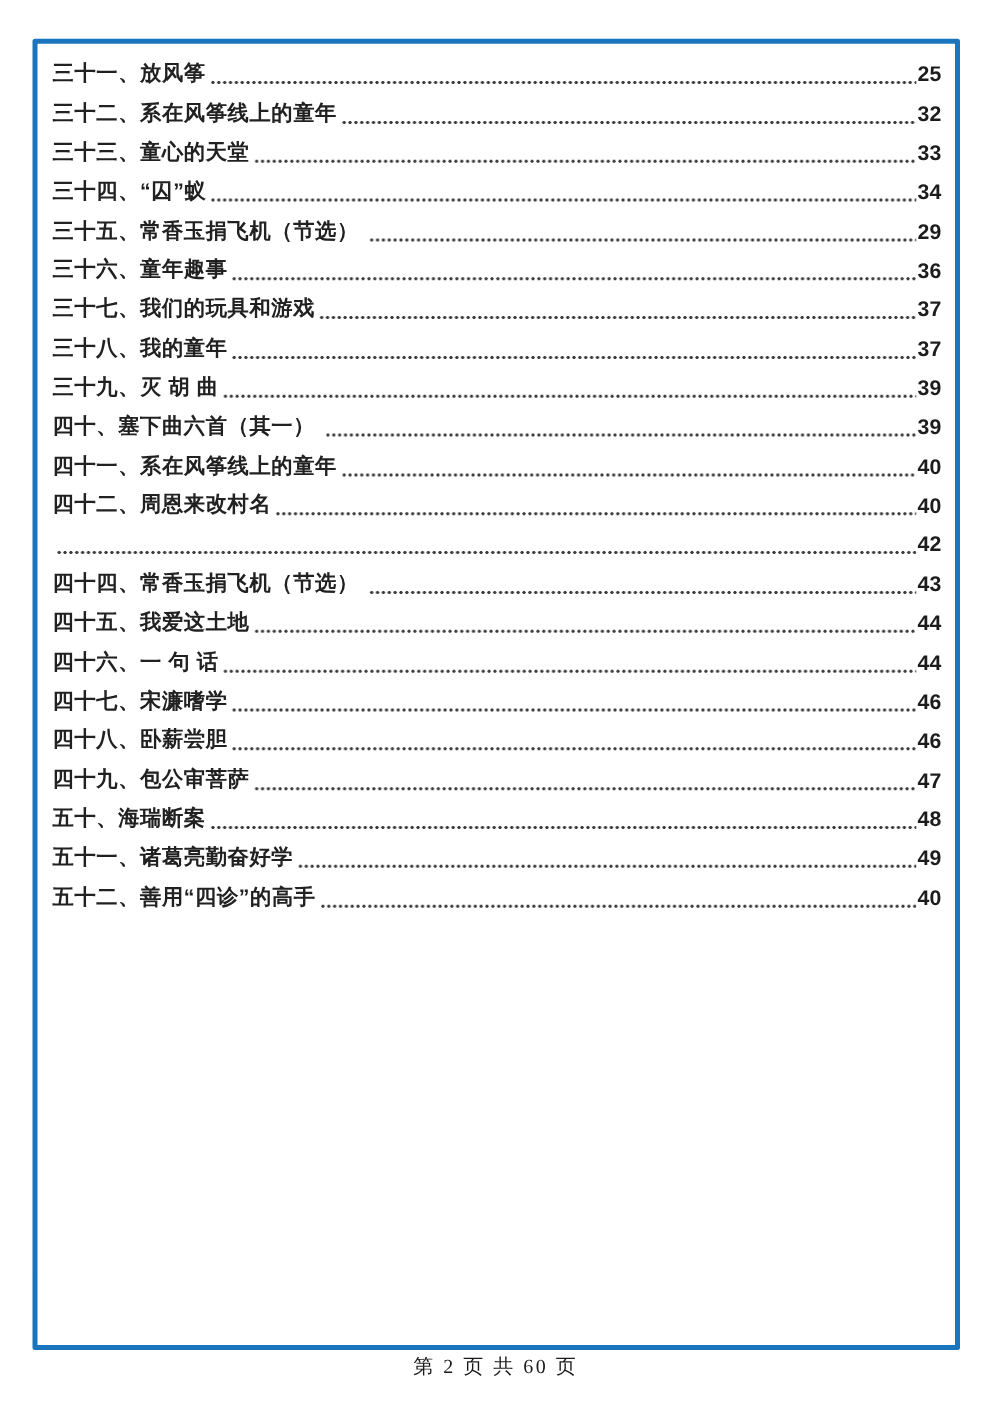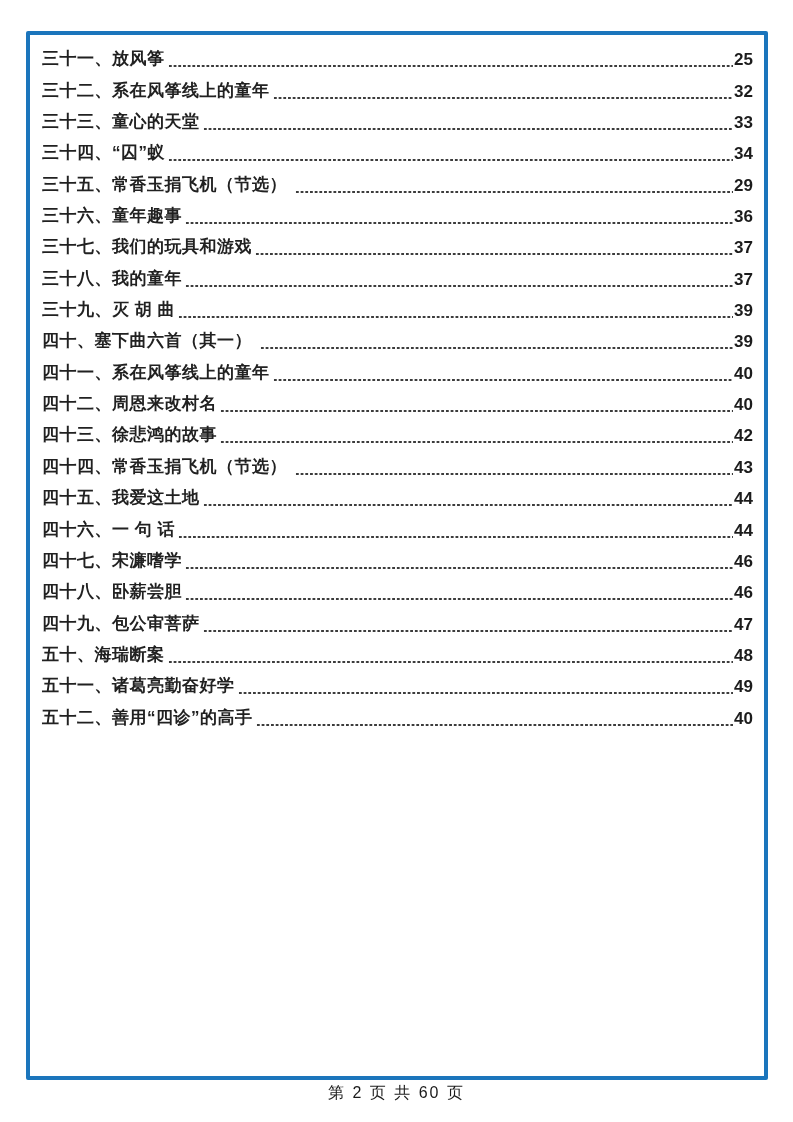--- a/index.html
+++ b/index.html
@@ -57,21 +57,21 @@
     font-size: 17px;
     font-weight: 600;
     color: #1c1c1c;
   }
   .footer {
     position: absolute;
     left: 0;
     top: 1083px;
     width: 100%;
     text-align: center;
-    font-family: Liberation Sans, sans-serif;
+    font-family: Liberation Serif, serif;
     font-size: 16px;
     color: #1a1a1a;
     letter-spacing: 2px;
   }
 </style>
 </head>
 <body>
 
 <div class="page">
   <div class="frame">
@@ -142,21 +142,20 @@
     <span class="toc-page">40</span>
   </div>
 
   <div class="toc-row">
     <span class="toc-title">四十二、周恩来改村名</span>
     <span class="toc-leader"></span>
     <span class="toc-page">40</span>
   </div>
 
   <div class="toc-row">
-    <span class="toc-title">四十三、徐悲鸿的故事</span>
     <span class="toc-leader"></span>
     <span class="toc-page">42</span>
   </div>
 
   <div class="toc-row">
     <span class="toc-title">四十四、常香玉捐飞机（节选） </span>
     <span class="toc-leader"></span>
     <span class="toc-page">43</span>
   </div>
 

